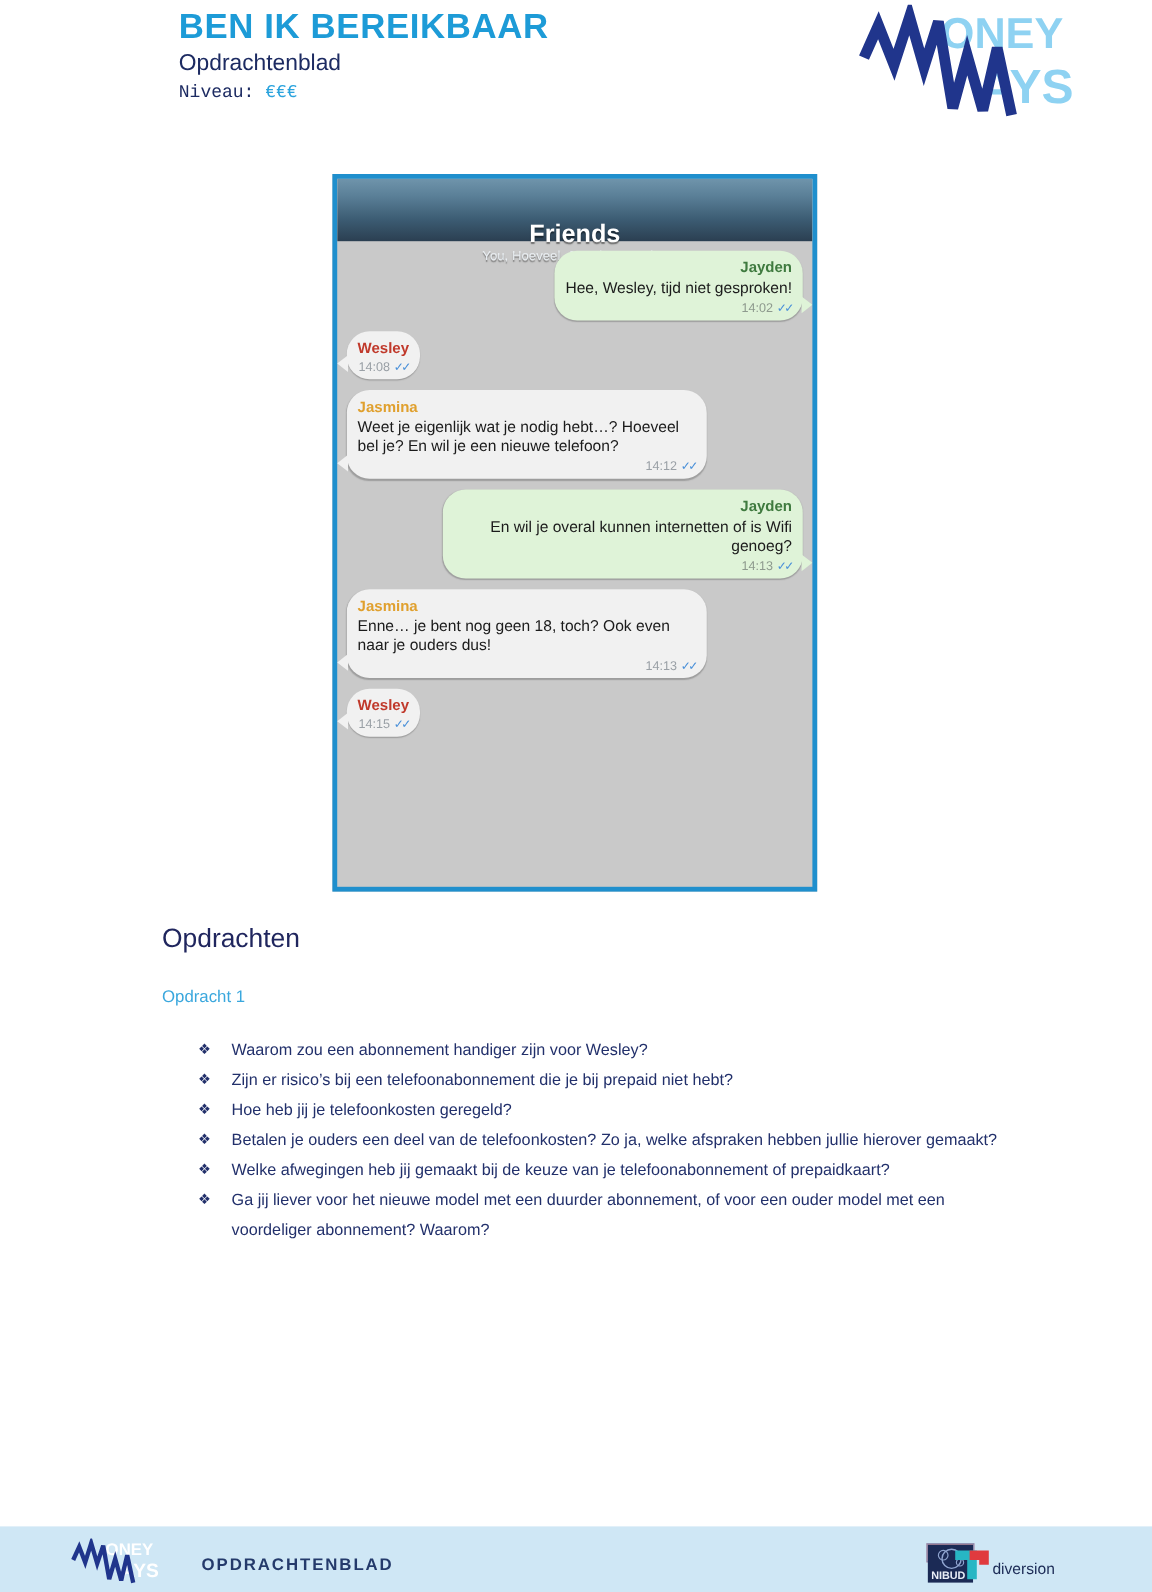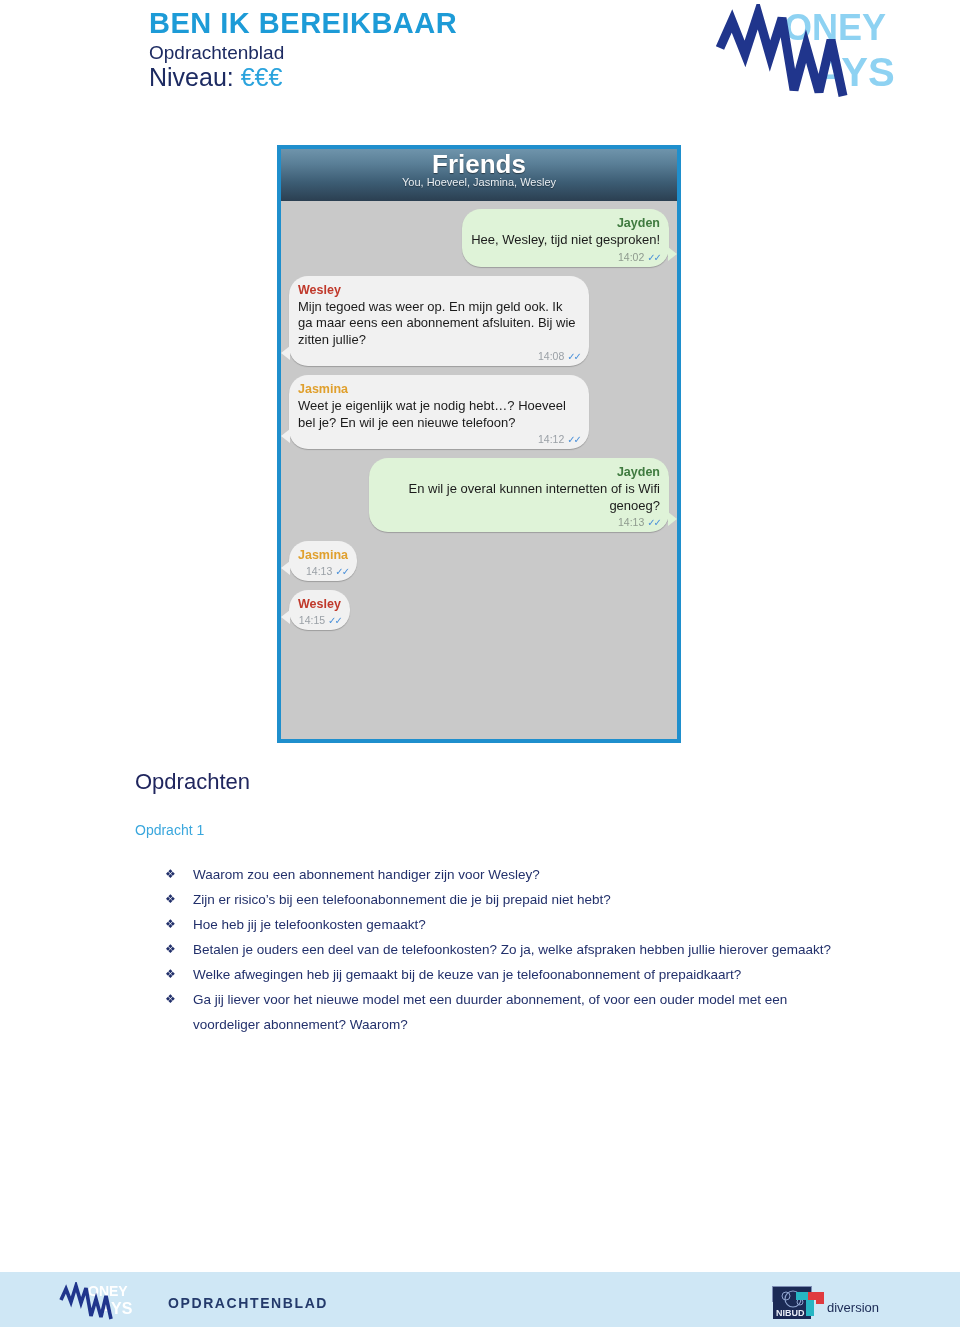--- a/index.html
+++ b/index.html
@@ -15,21 +15,21 @@
   
   .doc-header { position:absolute; left:0; top:0; width:960px; height:120px;margin-left:44px; }
   .title-block { position:absolute; left:105px; top:6px; }
   .doc-title {
     font-size:29px; font-weight:bold; color:#1d9bd7;
     letter-spacing:0.5px; line-height:34px; white-space:nowrap;
   }
   .doc-sub {
     font-size:19px; color:#1d2b62; line-height:25px; white-space:nowrap;
   }
-  .niveau-line { font-size:25px; color:#1d2b62; line-height:25px; white-space:nowrap; }
+  .niveau-line { font-size:15px; color:#1d2b62; line-height:25px; white-space:nowrap;font-family:Liberation Mono, monospace; }
   .niveau-euros { color:#2aa3dd; font-weight:normal; }
 
   
   .mw-logo { position:absolute; left:668px; top:4px; width:230px; height:96px; }
   .mw-logo svg { display:block; }
 
   
   .chat-shot {
     position:absolute; left:277px; top:145px;
     width:404px; height:598px;
@@ -37,22 +37,23 @@
     background:#c9c9c9;
     overflow:hidden;
   }
   .chat-header {
     height:52px; width:100%;
     background:linear-gradient(to bottom, #6f94ab 0%, #5a7f97 28%, #3c5c73 65%, #2b3f51 100%);
     color:#ffffff; text-align:center;
     padding-top:4px;
   }
   .chat-header-title {
-    font-size:26px; font-weight:bold; line-height:22px;
+    font-size:21px; font-weight:bold; line-height:22px;
     text-shadow:0 1px 1px rgba(0,0,0,.45);
+    margin-top:32px;
   }
   .chat-header-sub {
     font-size:11px; line-height:14px; color:#e9eef2;
     text-shadow:0 1px 1px rgba(0,0,0,.4);
   }
   .chat-body { padding:8px 8px 6px 8px; }
 
   .msg-row { display:flex; margin-bottom:9px; }
   .msg-row.left  { justify-content:flex-start;align-items:flex-end; }
   .msg-row.right { justify-content:flex-end; }
@@ -167,41 +168,41 @@
       <div class="msg-row right">
         <div class="bubble out">
           <div class="sender" style="color: rgb(63, 122, 63);">Jayden</div>
           <div class="text">Hee, Wesley, tijd niet gesproken!</div>
           <div class="meta"><span>14:02</span><span class="ticks">✓✓</span></div>
         </div>
       </div>
       <div class="msg-row left">
         <div class="bubble in">
           <div class="sender" style="color: rgb(192, 57, 43);">Wesley</div>
-          <div class="text">Mijn tegoed was weer op. En mijn geld ook. Ik ga maar eens een abonnement afsluiten. Bij wie zitten jullie?</div>
           <div class="meta"><span>14:08</span><span class="ticks">✓✓</span></div>
         </div>
       </div>
       <div class="msg-row left">
         <div class="bubble in">
           <div class="sender" style="color: rgb(224, 160, 46);">Jasmina</div>
           <div class="text">Weet je eigenlijk wat je nodig hebt…? Hoeveel bel je? En wil je een nieuwe telefoon?</div>
           <div class="meta"><span>14:12</span><span class="ticks">✓✓</span></div>
         </div>
       </div>
       <div class="msg-row right">
         <div class="bubble out">
           <div class="sender" style="color: rgb(63, 122, 63);">Jayden</div>
           <div class="text">En wil je overal kunnen internetten of is Wifi genoeg?</div>
           <div class="meta"><span>14:13</span><span class="ticks">✓✓</span></div>
         </div>
       </div>
       <div class="msg-row left">
         <div class="bubble in">
           <div class="sender" style="color: rgb(224, 160, 46);">Jasmina</div>
+          <div class="text">Enne… je bent nog geen 18, toch? Ook even naar je ouders dus!</div>
           <div class="meta"><span>14:13</span><span class="ticks">✓✓</span></div>
         </div>
       </div>
       <div class="msg-row left">
         <div class="bubble in">
           <div class="sender" style="color: rgb(192, 57, 43);">Wesley</div>
           <div class="meta"><span>14:15</span><span class="ticks">✓✓</span></div>
         </div>
       </div>
     </div>
@@ -213,21 +214,21 @@
     <div class="task-item">
       <span class="task-bullet">❖</span>
       <span class="task-text">Waarom zou een abonnement handiger zijn voor Wesley?</span>
     </div>
     <div class="task-item">
       <span class="task-bullet">❖</span>
       <span class="task-text">Zijn er risico’s bij een telefoonabonnement die je bij prepaid niet hebt?</span>
     </div>
     <div class="task-item">
       <span class="task-bullet">❖</span>
-      <span class="task-text">Hoe heb jij je telefoonkosten gemaakt?</span>
+      <span class="task-text">Hoe heb jij je telefoonkosten geregeld?</span>
     </div>
     <div class="task-item">
       <span class="task-bullet">❖</span>
       <span class="task-text">Betalen je ouders een deel van de telefoonkosten? Zo ja, welke afspraken hebben jullie hierover gemaakt?</span>
     </div>
     <div class="task-item">
       <span class="task-bullet">❖</span>
       <span class="task-text">Welke afwegingen heb jij gemaakt bij de keuze van je telefoonabonnement of prepaidkaart?</span>
     </div>
     <div class="task-item">

